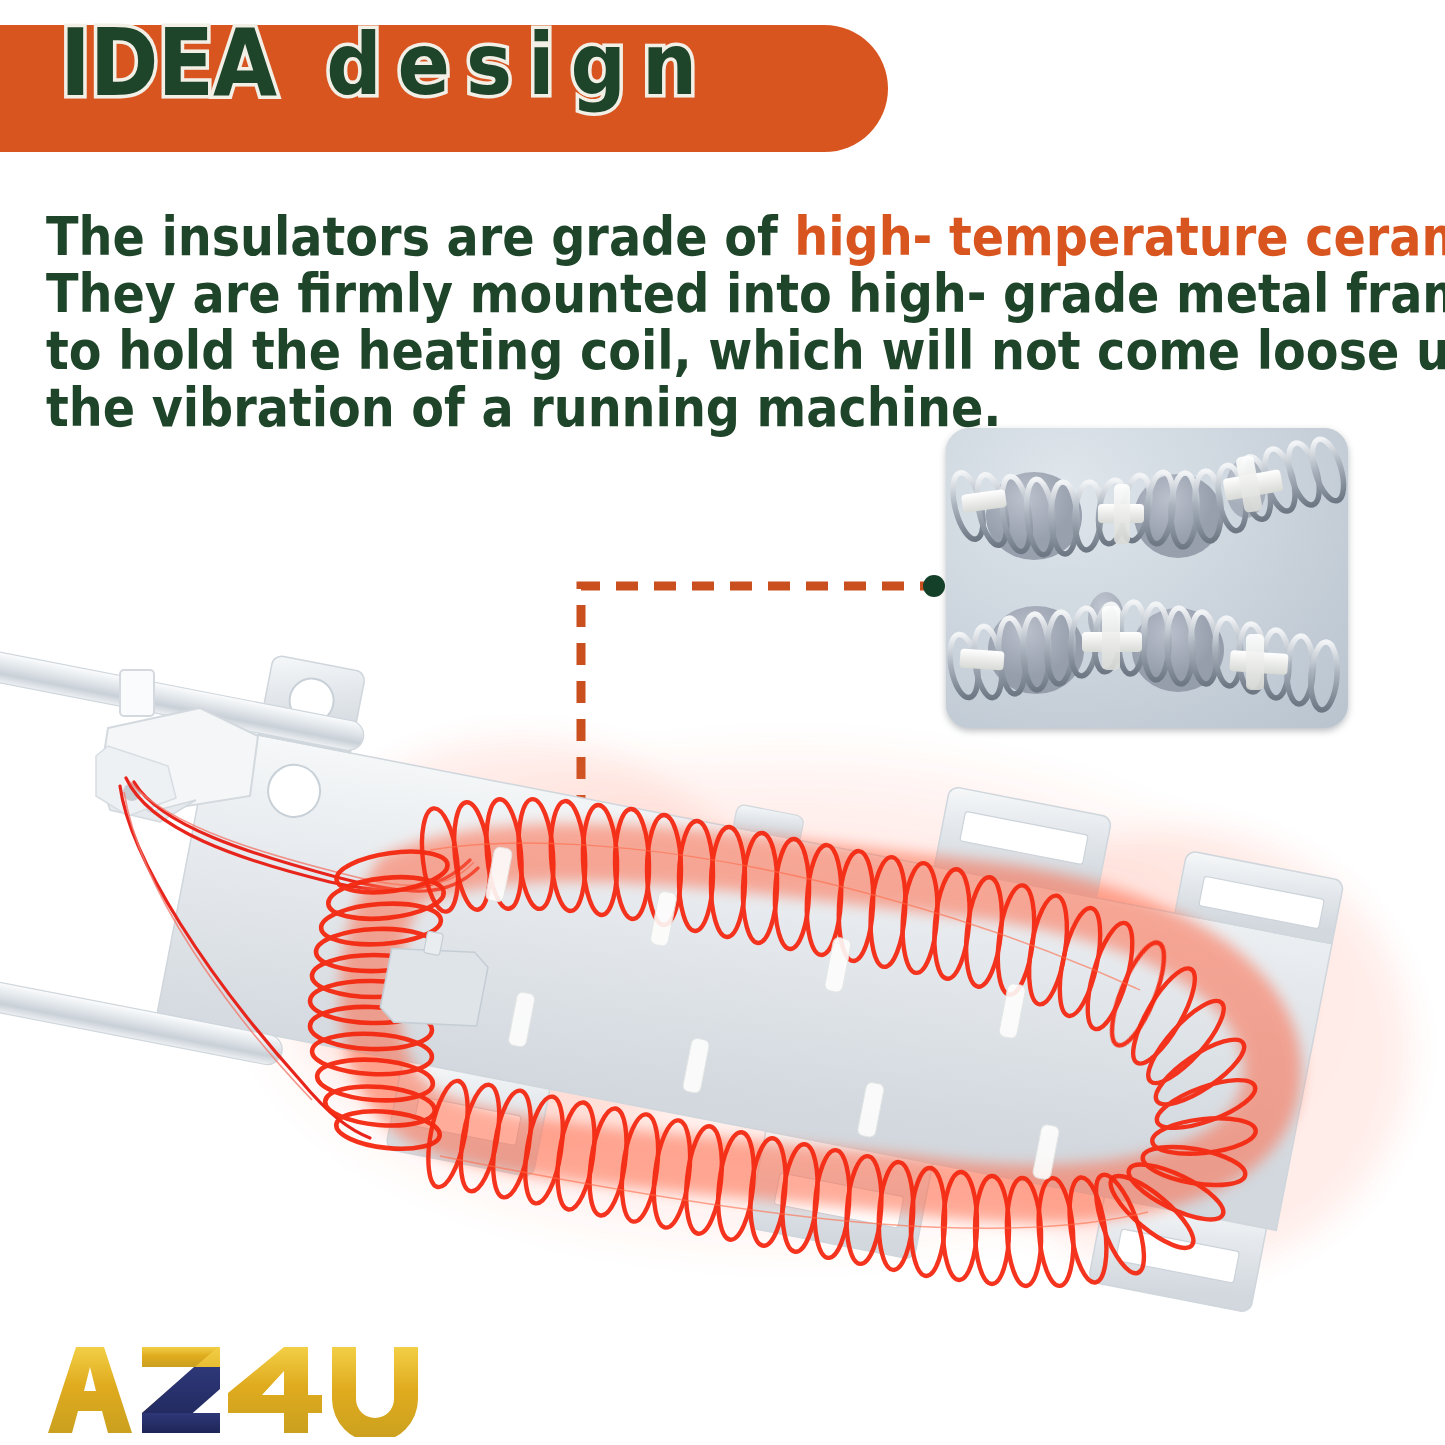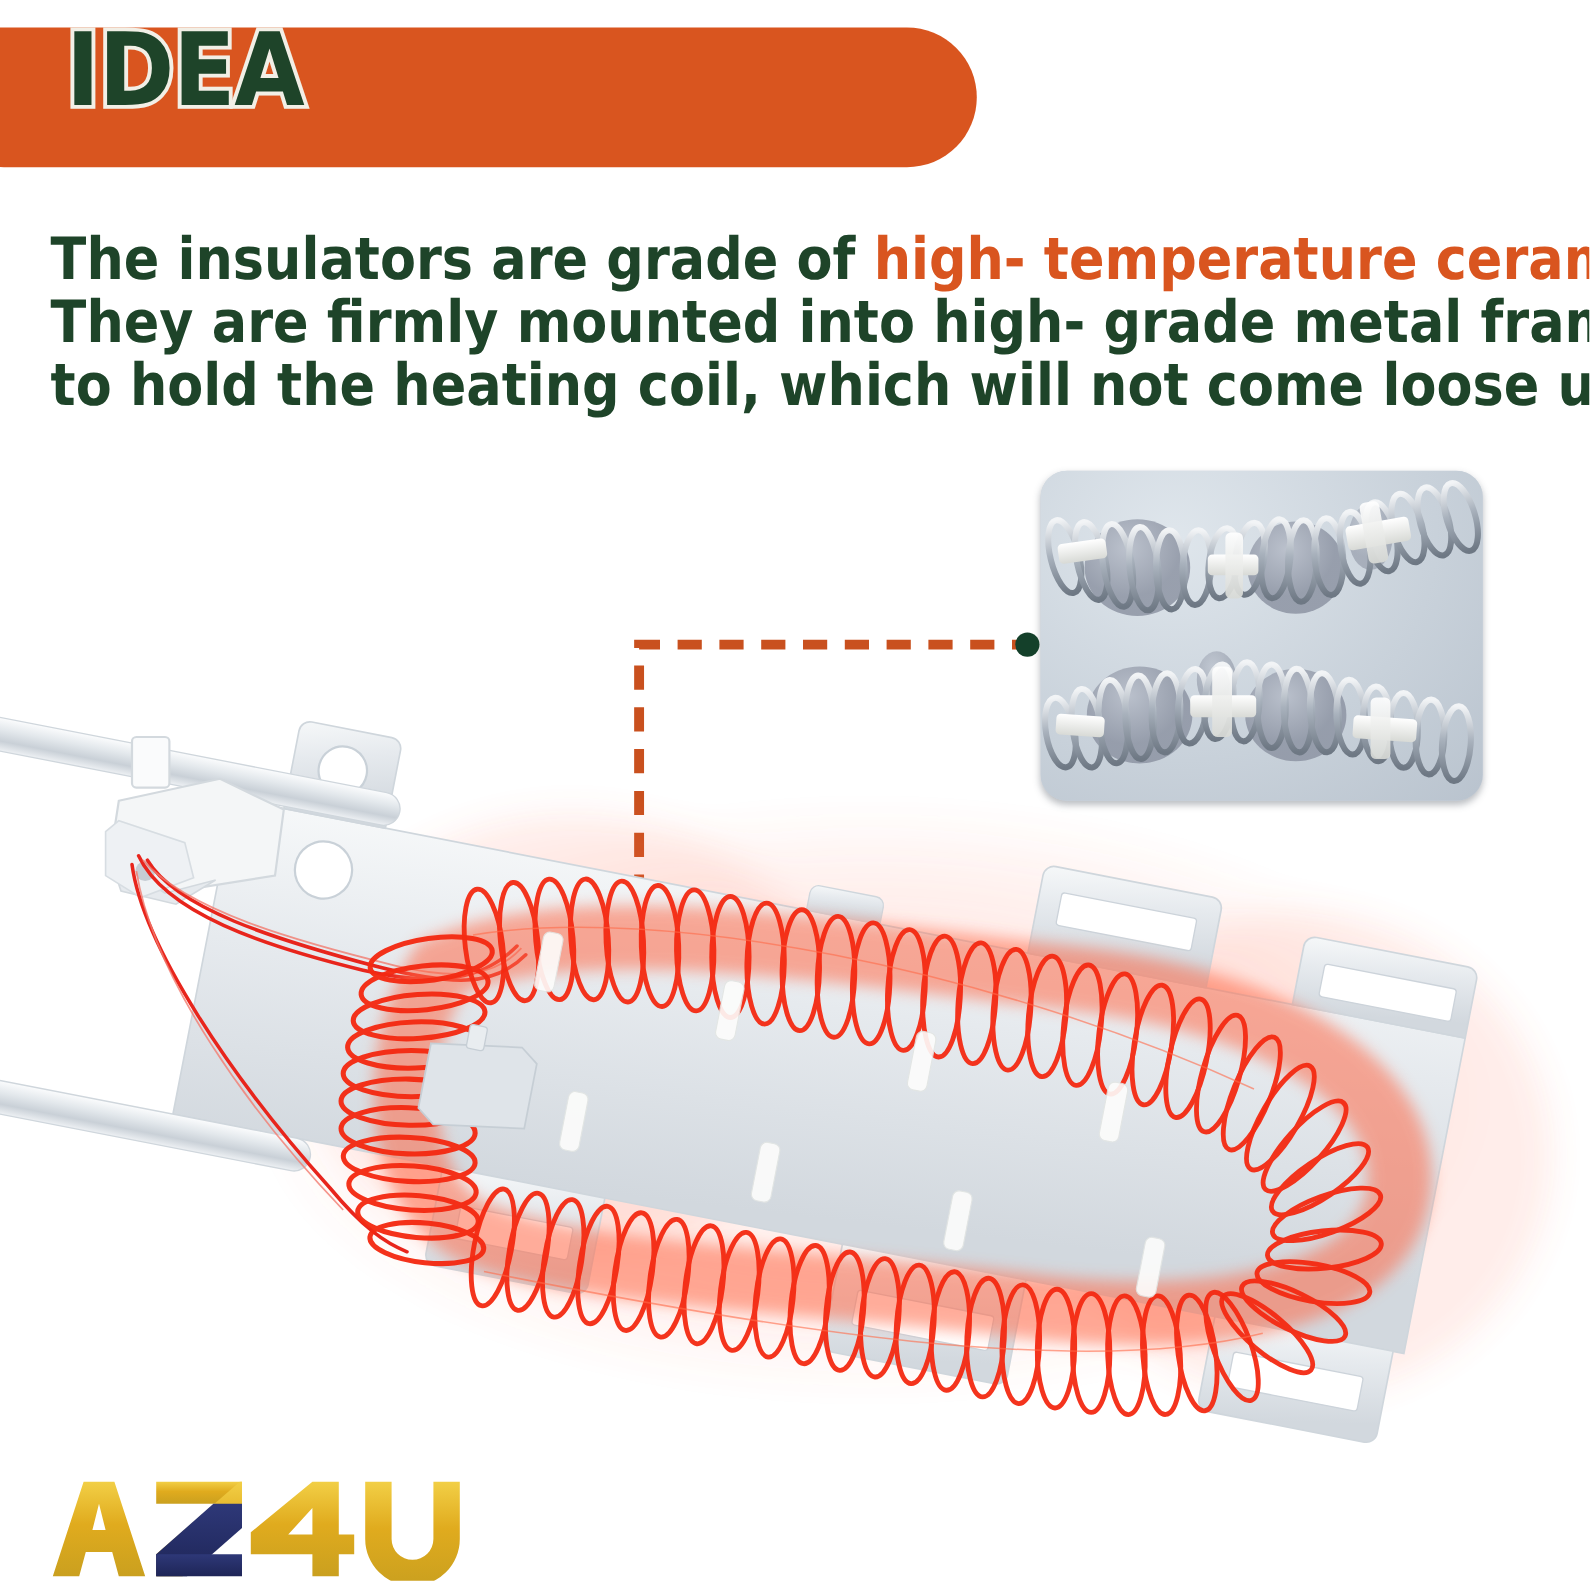--- a/index.html
+++ b/index.html
@@ -119,28 +119,30 @@
   }
 </style>
 </head>
 <body>
 
 <div id="page">
 
   <div class="banner"></div>
   <div class="banner-text">
     <span class="logo-idea">IDEA</span>
+      <span class="logo-design">design</span>
   </div>
 
   <div class="copy">
     <div class="copy-line">
       <span>The insulators are  grade of </span><span class="hl-orange">high- temperature ceramic.</span>
     </div>
     <div class="copy-line">They  are firmly mounted into high- grade metal frame</div>
     <div class="copy-line">to hold the heating coil, which will not come loose under</div>
+    <div class="copy-line">the vibration of a running machine.</div>
   </div>
 
   <div class="inset">
     <div class="inset-bg"></div>
     <svg width="402" height="300" viewBox="0 0 402 300" style="position:absolute;inset:0;">
       <defs>
         <linearGradient id="wireG" x1="0" y1="0" x2="0" y2="1">
           <stop offset="0%" stop-color="#f2f4f6"></stop>
           <stop offset="45%" stop-color="#a9b2bd"></stop>
           <stop offset="100%" stop-color="#6e7884"></stop>

